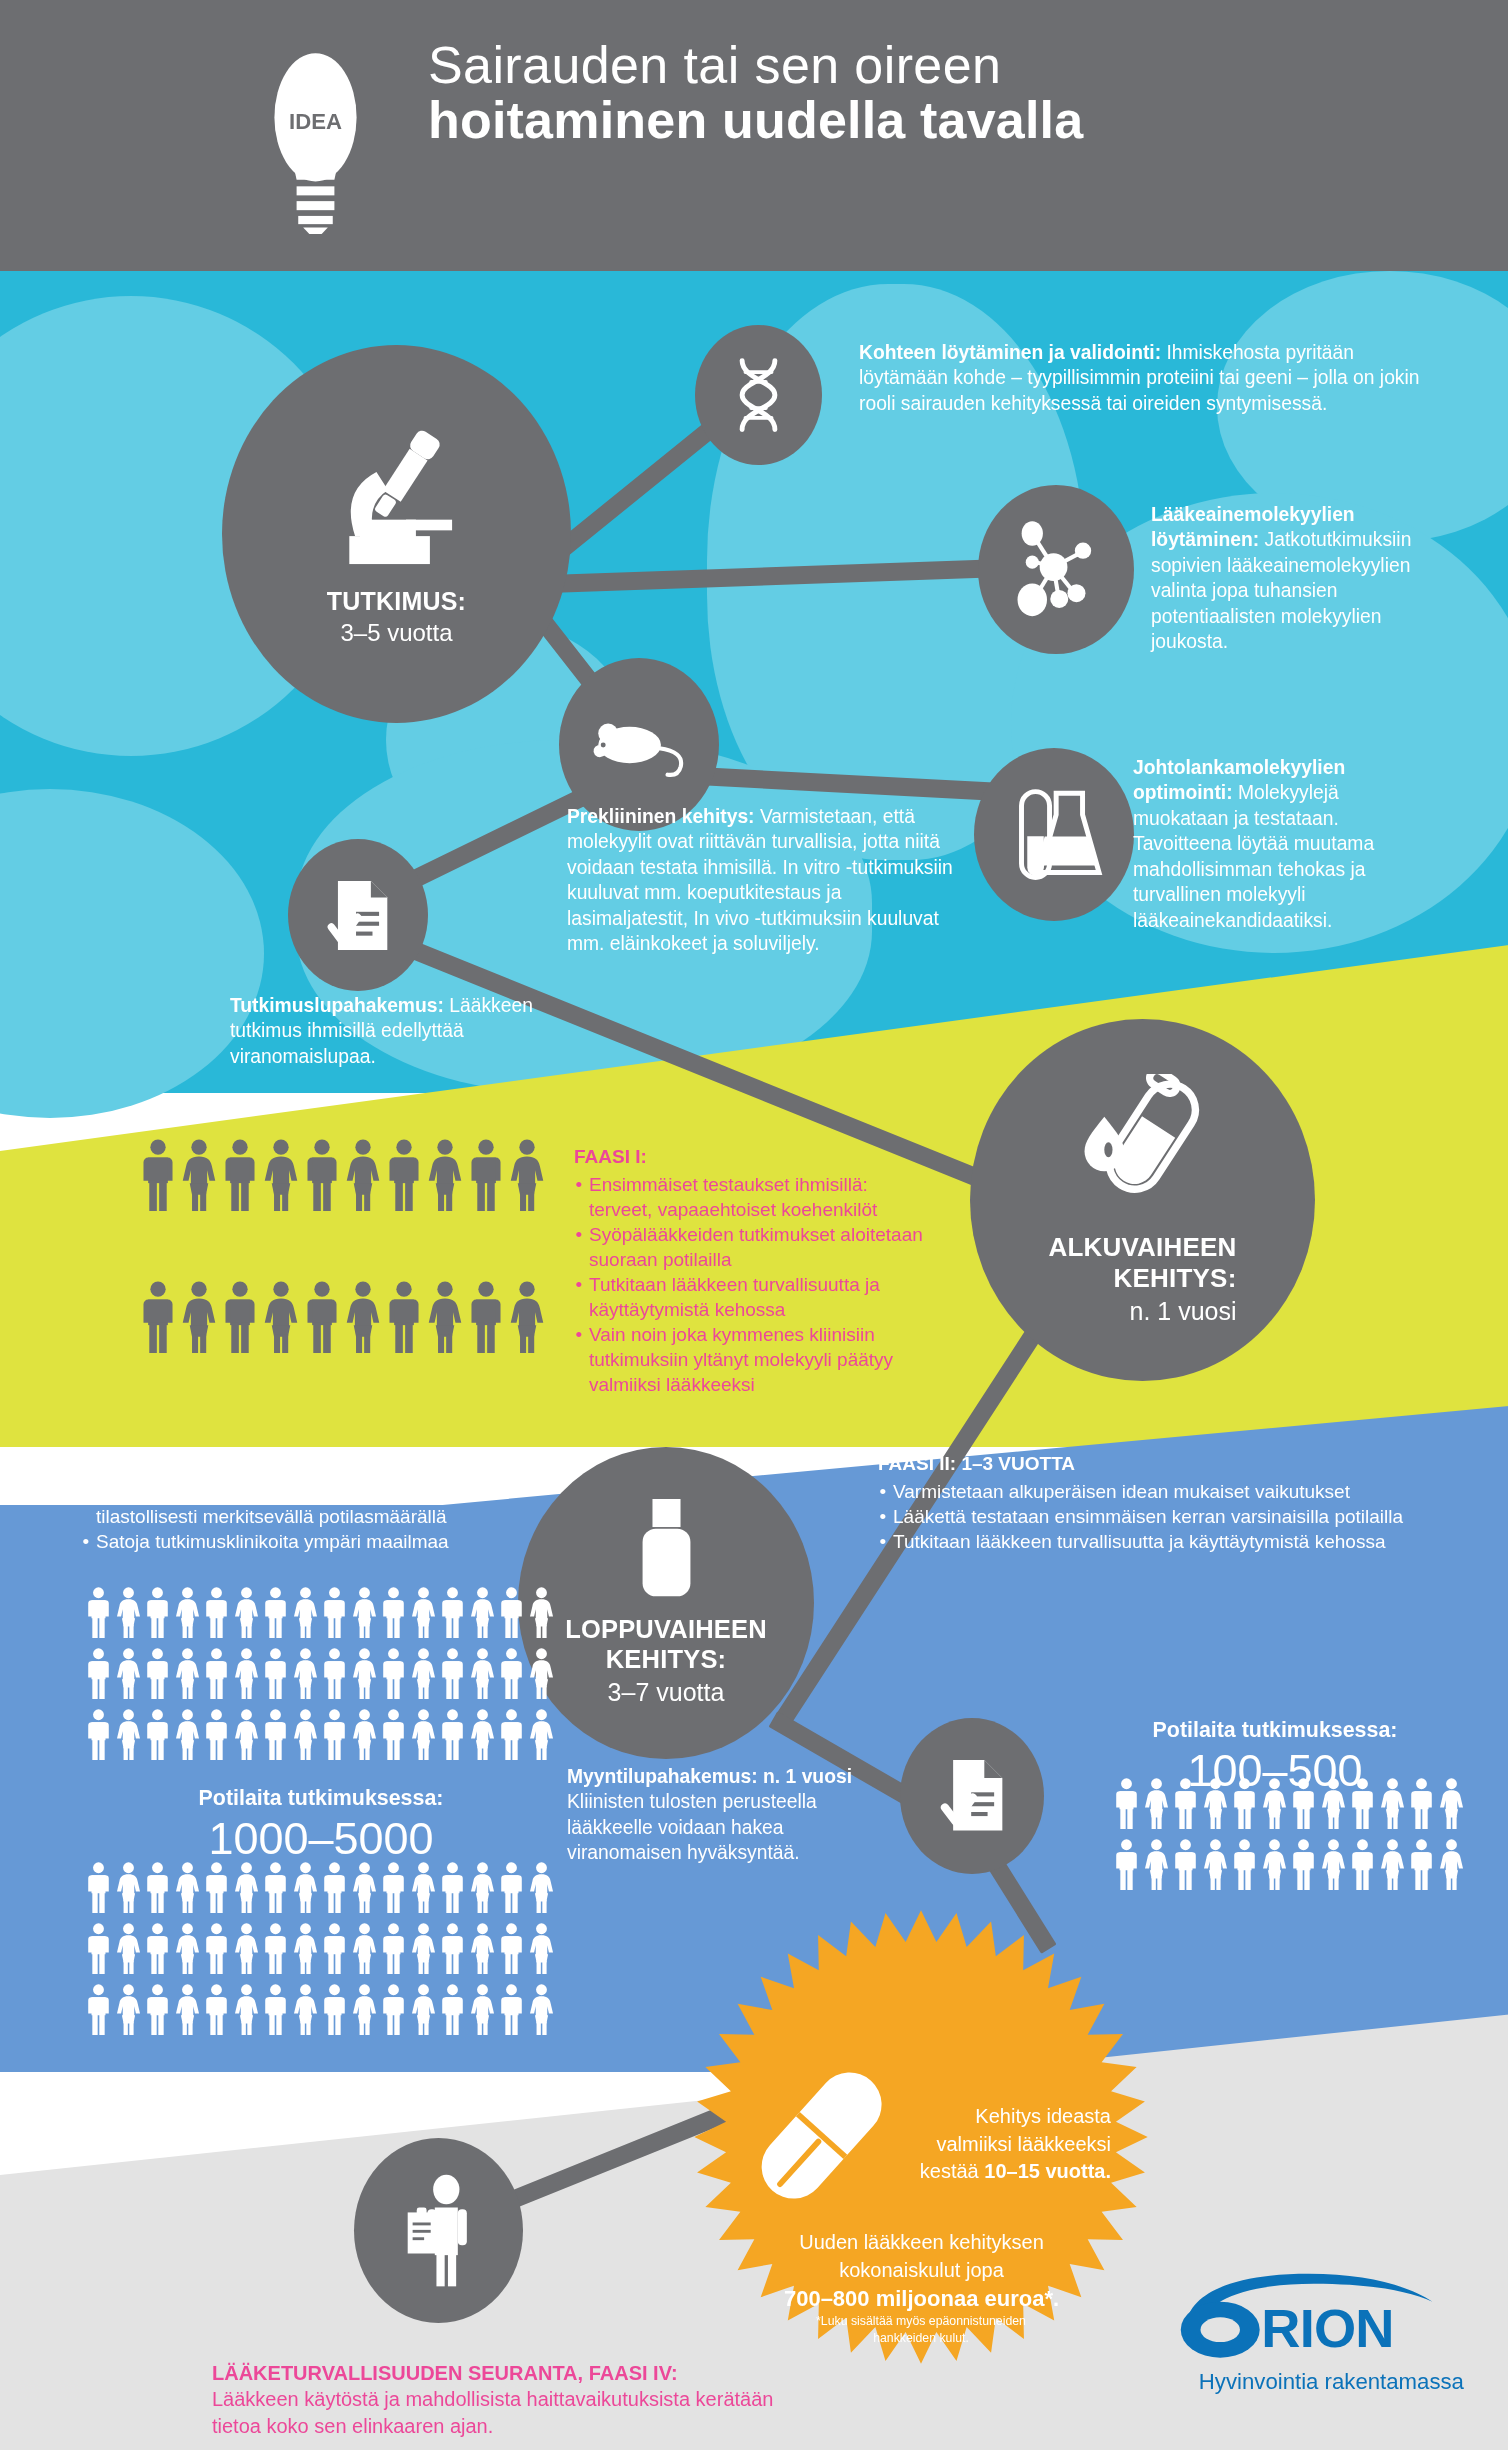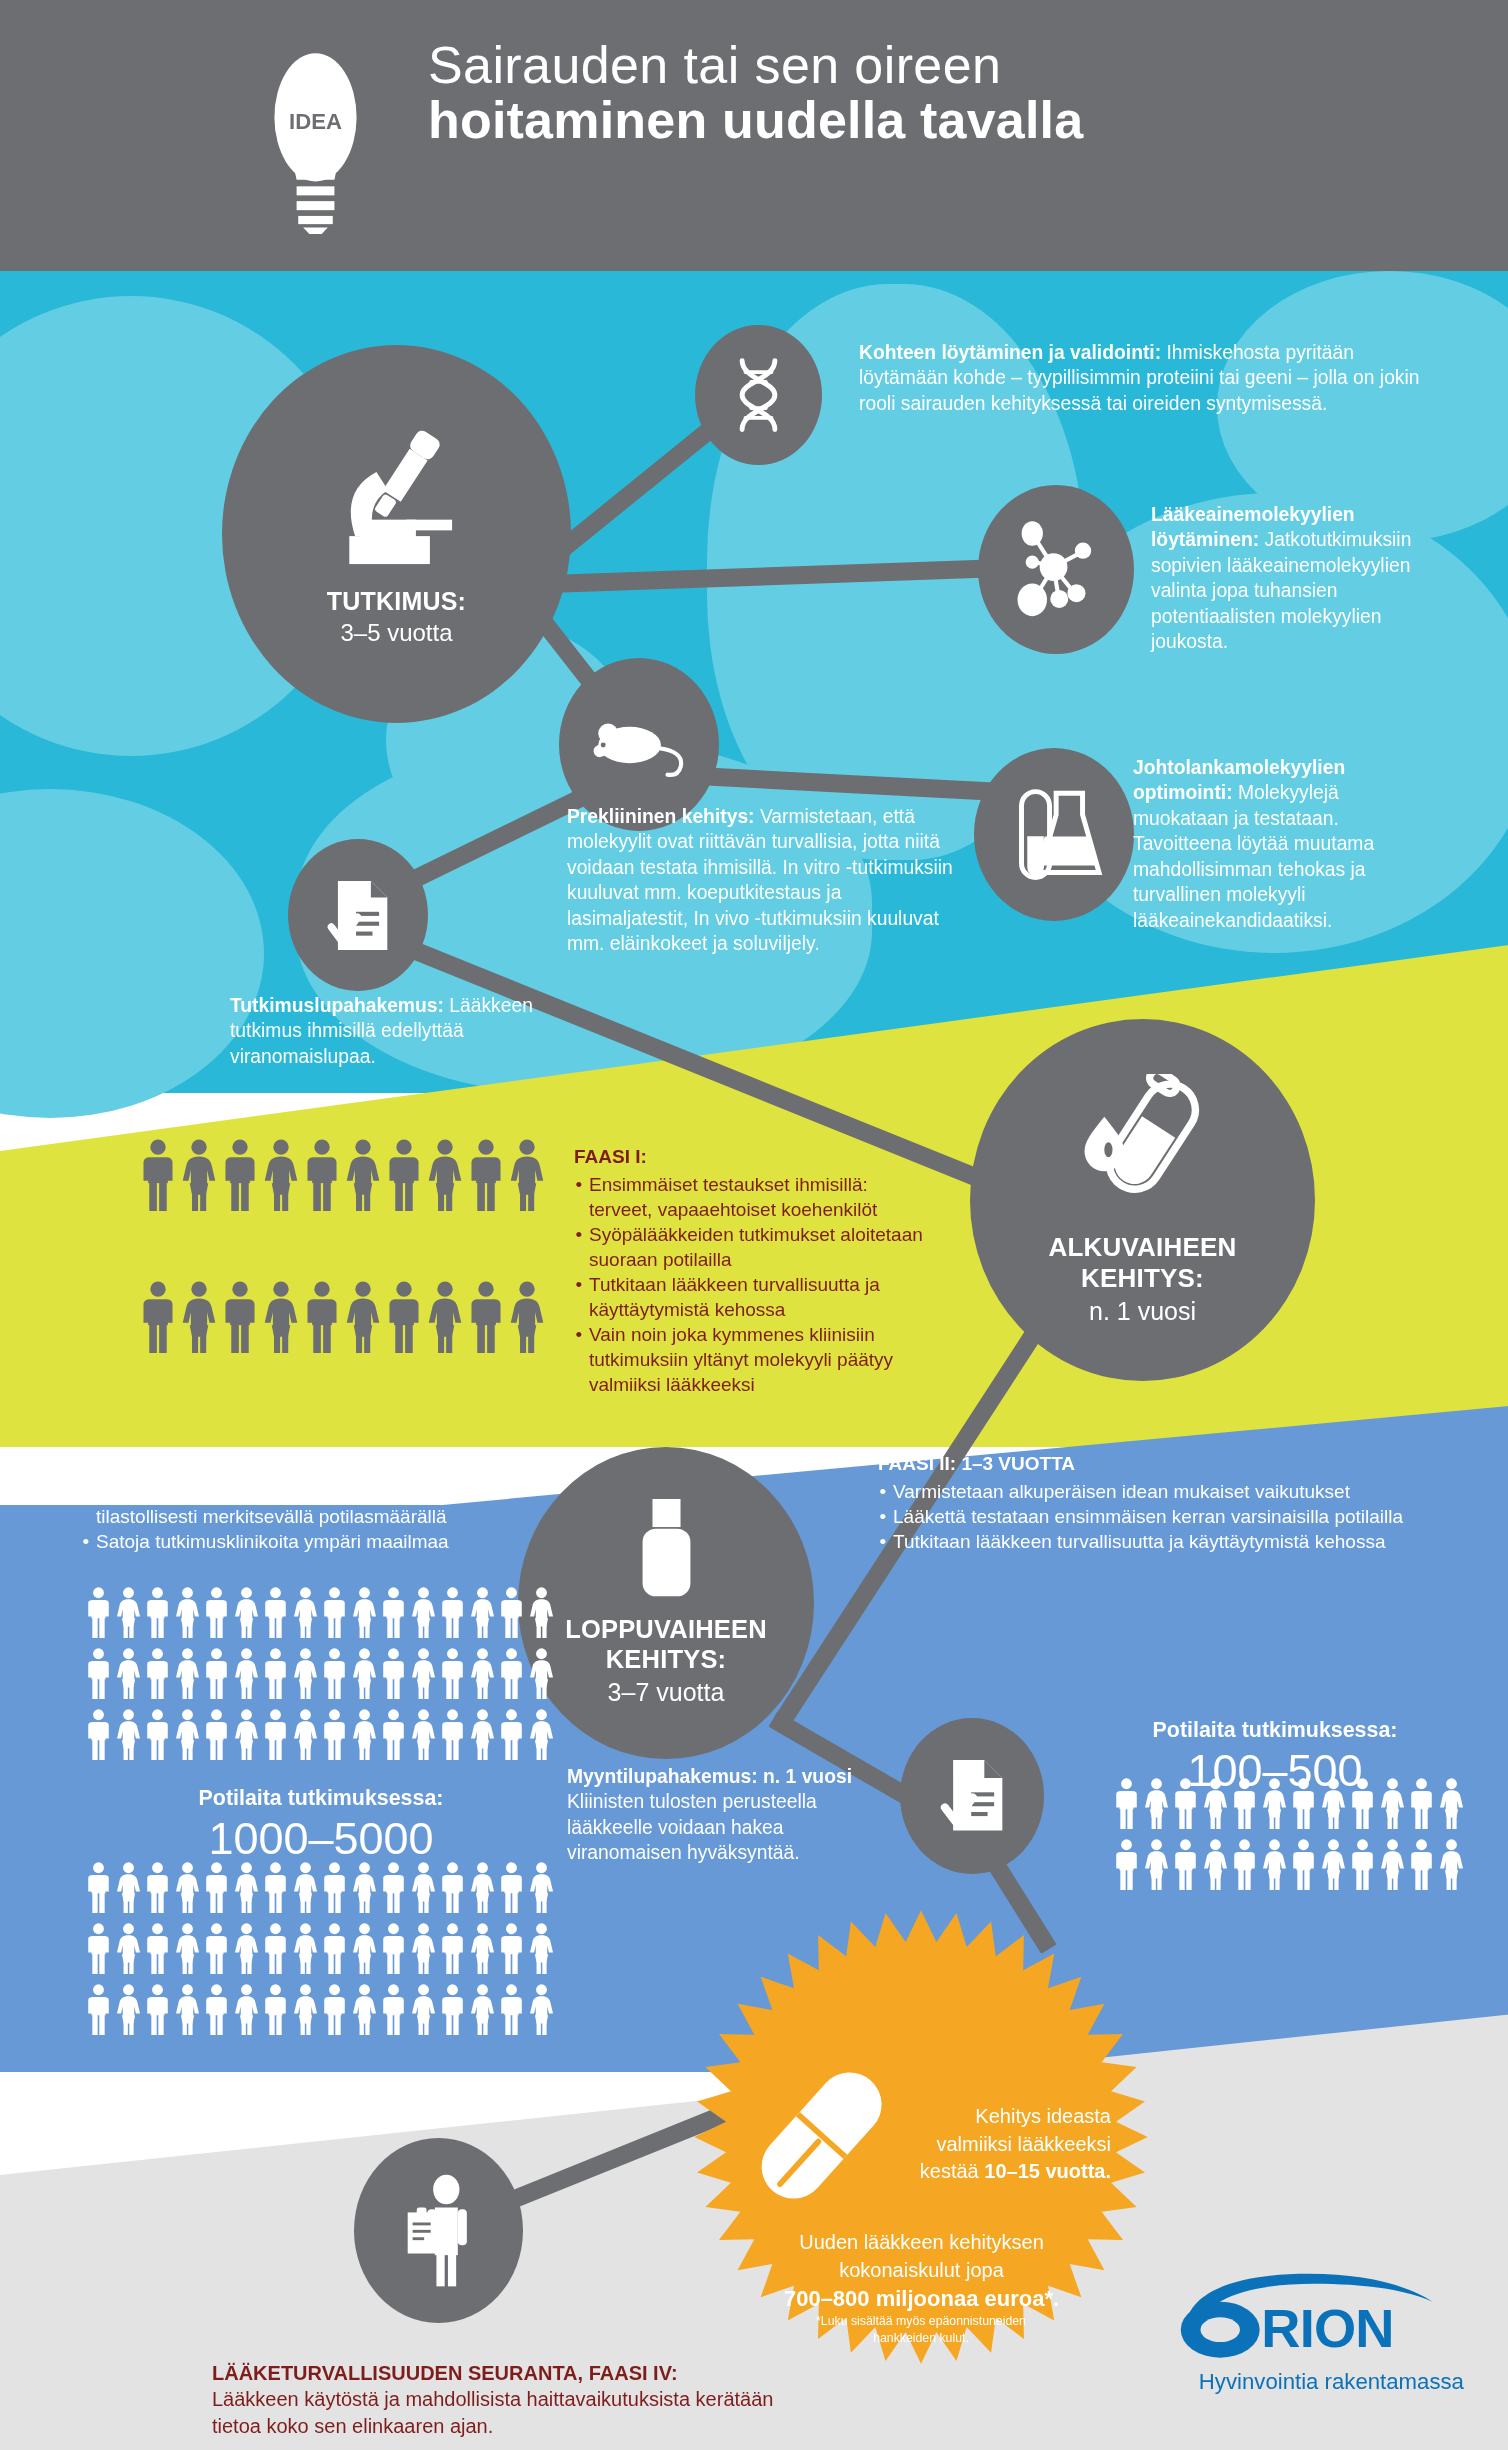--- a/index.html
+++ b/index.html
@@ -49,21 +49,21 @@
     color:#fff; text-align:center;
   }
   .node .glyph { display:block; }
   .node .cap { line-height:1.18; }
   .node .cap .t1 { font-weight:bold; letter-spacing:0.2px; }
   .node .cap .t2 { font-weight:normal; }
 
   
   .txt { position:absolute; color:#ffffff; line-height:1.32; }
   .txt b { font-weight:bold; }
-  .txt.dark { color:#7f1d1d; }
+  .txt.dark { color:#ec4899; }
   .txt ul { list-style:none; }
   .txt li { position:relative; padding-left:15px; }
   .txt li:before { content:"•"; position:absolute; left:1.6px; top:0; }
 
   
   .people { position:absolute; display:flex; flex-wrap:wrap; }
   .people .p { display:block; }
   .count-lbl { position:absolute; text-align:center; }
   .count-lbl .small { font-weight:bold; display:block; }
   .count-lbl .big   { display:block; font-weight:normal; }
@@ -199,21 +199,21 @@
       <path d="M58 6 v20 h20 z" fill="#6d6e71"></path>
       <g stroke="#6d6e71" stroke-width="5">
         <line x1="40" y1="46" x2="68" y2="46"></line>
         <line x1="40" y1="58" x2="68" y2="58"></line>
         <line x1="40" y1="70" x2="60" y2="70"></line>
       </g>
       <path d="M10 62 l12 16 l20 -28" stroke="#fff" stroke-width="9" fill="none" stroke-linecap="round" stroke-linejoin="round"></path>
     </svg>
   </div>
 
-  <div class="node" style="left:970px; top:1019px; width:345px; height:362px;">
+  <div class="node" style="left:970px; top:1019px; width:345px; height:362px;text-align:right;">
     <svg width="132" height="140" viewBox="0 0 160 170">
       <g transform="rotate(33 90 80)">
         <rect x="58" y="6" width="62" height="140" rx="31" fill="none" stroke="#fff" stroke-width="9"></rect>
         <rect x="46" y="4" width="36" height="18" rx="9" fill="none" stroke="#fff" stroke-width="9"></rect>
         <path d="M65 62 h48 v54 a24 24 0 0 1 -48 0 z" fill="#fff"></path>
       </g>
       <path d="M33 52 c16 20 24 30 24 42 a24 24 0 0 1 -48 0 c0 -12 8 -22 24 -42 z" fill="#fff"></path>
       <ellipse cx="38" cy="92" rx="5" ry="9" fill="#6d6e71"></ellipse>
     </svg>
     <div class="cap" style="margin-top:18px;">

